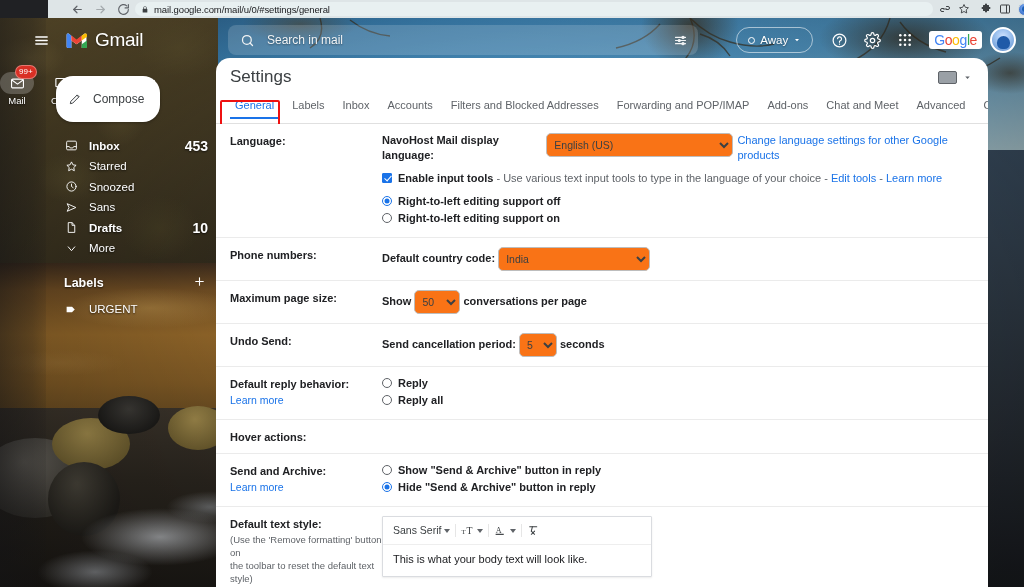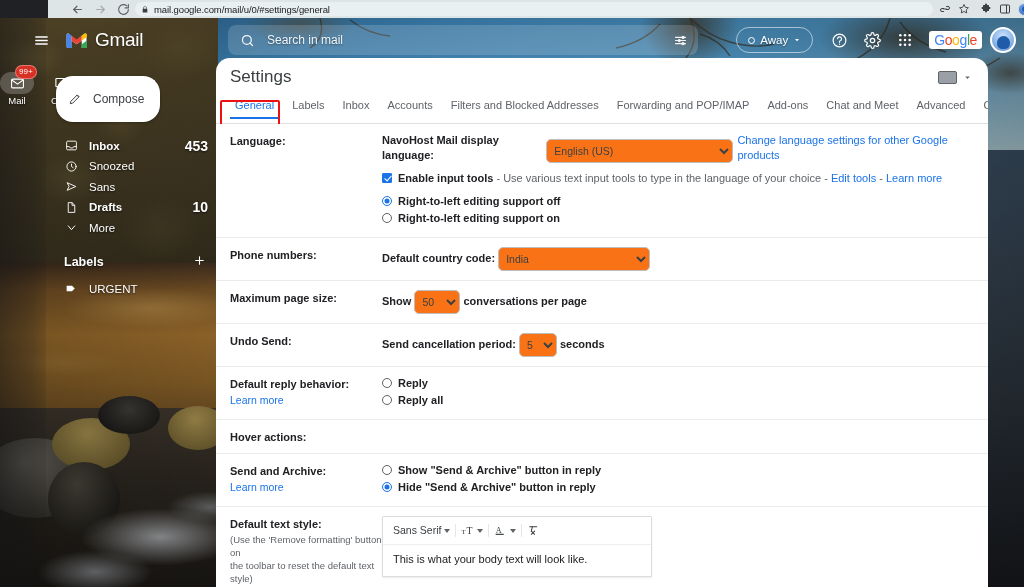--- a/index.html
+++ b/index.html
@@ -646,20 +646,29 @@
           <svg width="13" height="13" viewBox="0 0 24 24" fill="none" stroke="#ffffff" stroke-width="1.7">
               <rect x="3" y="4" width="18" height="16" rx="2"></rect>
               <path d="M3 14h5l1.5 2.5h5L16 14h5"></path>
             </svg>
         </span>
         <span class="nl">Inbox</span>
         <span class="nc">453</span>
       </div>
       <div class="nav-row">
         <span class="ni">
+          <svg width="13" height="13" viewBox="0 0 24 24" fill="none" stroke="#ffffff" stroke-width="1.7" stroke-linejoin="round">
+              <path d="M12 3.5l2.6 5.4 5.9.9-4.3 4.1 1 5.9-5.2-2.8-5.2 2.8 1-5.9-4.3-4.1 5.9-.9z"></path>
+            </svg>
+        </span>
+        <span class="nl">Starred</span>
+        <span class="nc"></span>
+      </div>
+      <div class="nav-row">
+        <span class="ni">
           <svg width="13" height="13" viewBox="0 0 24 24" fill="none" stroke="#ffffff" stroke-width="1.7" stroke-linecap="round">
               <circle cx="12" cy="12" r="8.5"></circle>
               <path d="M12 7.5V12l3 2"></path>
             </svg>
         </span>
         <span class="nl">Snoozed</span>
         <span class="nc"></span>
       </div>
       <div class="nav-row">
         <span class="ni">
@@ -736,21 +745,21 @@
       <div class="tab">Offline</div>
 
       <div class="tab-highlight"></div>
     </div>
 
     <div class="settings-body">
 
       <div class="srow">
         <div class="slabel">Language:</div>
         <div class="scontent">
-          <div style="display:flex;align-items:flex-end;gap:4px;flex-wrap:nowrap">
+          <div style="display:flex;align-items:flex-start;gap:4px;flex-wrap:nowrap">
             <span class="strong">NavoHost Mail display language:</span>
             <select class="gsel" style="width:200px">
               <option>English (US)</option>
             </select>
             <span class="lnk">Change language settings for other Google products</span>
           </div>
           <div class="gap"></div>
           <div>
             <span class="cbox on"></span><span class="strong">Enable input tools</span>
             <span class="muted">- Use various text input tools to type in the language of your choice -</span>

